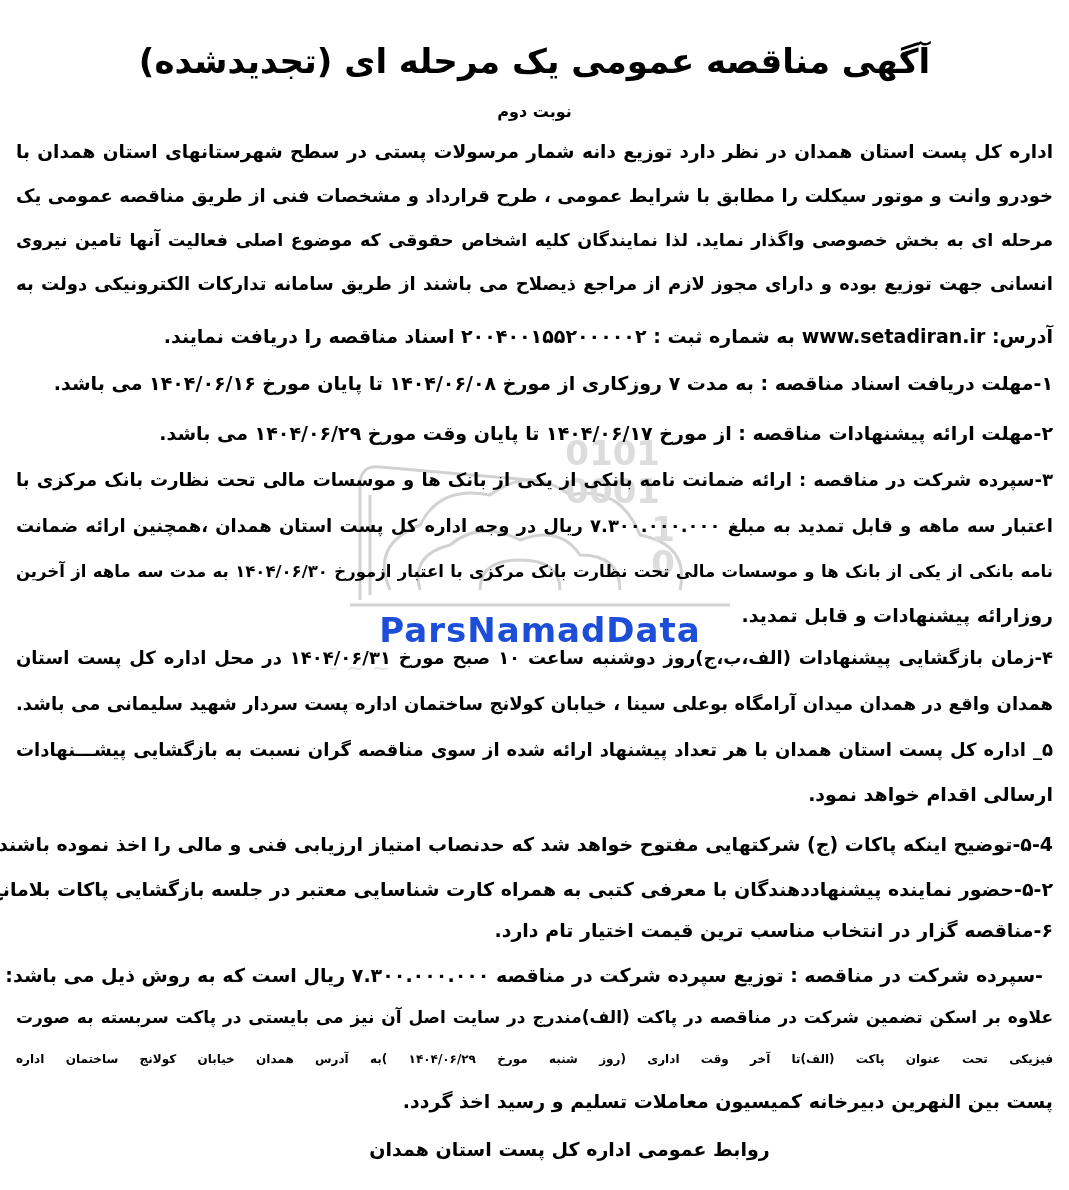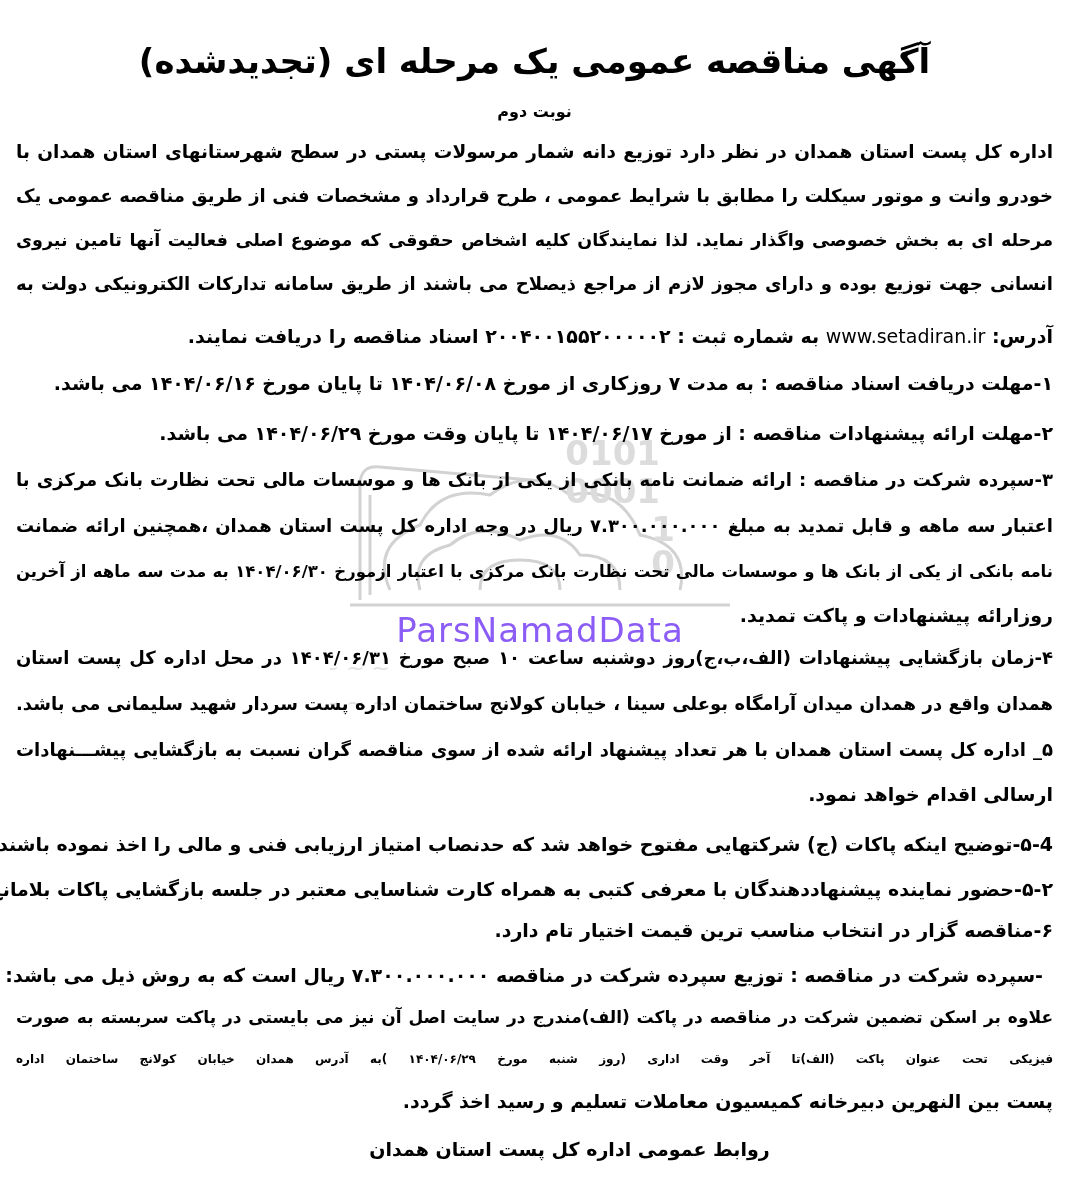--- a/index.html
+++ b/index.html
@@ -59,41 +59,41 @@
       text-align-last: right;
     }
     .line.condensed {
       font-size: 19px;
       letter-spacing: -0.4px;
     }
     .line.center {
       text-align: center;
       text-align-last: center;
     }
-    .ltr { direction: ltr; unicode-bidi: embed; font-weight: normal; }
+    .ltr { direction: ltr; unicode-bidi: embed; font-weight: bold; }
     .watermark {
       position: absolute;
       left: 330px;
       top: 425px;
       width: 420px;
       height: 330px;
       pointer-events: none;
       z-index: 0;
     }
     .watermark svg { position: absolute; left: 0; top: 0; }
     .wm-text {
       position: absolute;
       left: 0;
       top: 185px;
       width: 420px;
       text-align: center;
       font-family: "DejaVu Sans", sans-serif;
-      font-weight: normal;
+      font-weight: bold;
       font-size: 34px;
-      color: #8b5cf6;
+      color: #1d4ed8;
       direction: ltr;
       letter-spacing: 1px;
     }
     .content { position: relative; z-index: 1; }
   </style>
 </head>
 <body>
 
 <div class="page">
 
@@ -137,21 +137,21 @@
       <span>۲۰۰۴۰۰۱۵۵۲۰۰۰۰۰۲</span>
       <span>اسناد مناقصه را دریافت نمایند.</span>
     </div>
 
     <div class="line last condensed" style="top:368px">۱-مهلت دریافت اسناد مناقصه : به مدت ۷ روزکاری از مورخ ۱۴۰۴/۰۶/۰۸  تا پایان مورخ  ۱۴۰۴/۰۶/۱۶  می باشد.</div>
     <div class="line last condensed" style="top:418px">۲-مهلت ارائه پیشنهادات مناقصه : از مورخ  ۱۴۰۴/۰۶/۱۷  تا پایان وقت مورخ  ۱۴۰۴/۰۶/۲۹  می باشد.</div>
 
     <div class="line" style="top: 465px; font-size: 18px;">۳-سپرده شرکت در مناقصه : ارائه ضمانت نامه بانکی از یکی از بانک ها و موسسات مالی تحت نظارت بانک مرکزی با</div>
     <div class="line" style="top: 511px; font-size: 18px;">اعتبار سه ماهه و قابل تمدید به مبلغ  ۷.۳۰۰.۰۰۰.۰۰۰  ریال  در وجه اداره کل پست استان همدان ،همچنین ارائه ضمانت</div>
     <div class="line" style="top: 557px; font-size: 16.5px;">نامه بانکی از یکی از بانک ها و موسسات مالی تحت نظارت بانک مرکزی با اعتبار ازمورخ  ۱۴۰۴/۰۶/۳۰  به مدت سه ماهه از آخرین</div>
-    <div class="line last" style="top:600px">روزارائه پیشنهادات و پاکت تمدید.</div>
+    <div class="line last" style="top:600px">روزارائه پیشنهادات و قابل تمدید.</div>
 
     <div class="line" style="top: 643px; font-size: 18px;">۴-زمان بازگشایی پیشنهادات (الف،ب،ج)روز دوشنبه  ساعت  ۱۰  صبح مورخ ۱۴۰۴/۰۶/۳۱ در محل اداره کل پست استان</div>
     <div class="line" style="top: 689px; font-size: 18px;">همدان واقع در همدان میدان آرامگاه بوعلی سینا ، خیابان کولانج ساختمان اداره پست سردار شهید سلیمانی می باشد.</div>
 
     <div class="line" style="top: 735px; font-size: 18px;">۵_ اداره کل پست استان همدان با هر تعداد پیشنهاد ارائه شده  از سوی مناقصه گران نسبت به بازگشایی پیشـــنهادات</div>
     <div class="line last" style="top:779px">ارسالی اقدام خواهد نمود.</div>
 
     <div class="line last condensed" style="top:829px">۵-4-توضیح اینکه پاکات (ج) شرکتهایی مفتوح خواهد شد که حدنصاب امتیاز ارزیابی فنی و مالی را اخذ نموده باشند.</div>
     <div class="line last condensed" style="top:874px">۵-۲-حضور نماینده پیشنهاددهندگان با معرفی کتبی به همراه کارت شناسایی معتبر در جلسه بازگشایی پاکات بلامانع است.</div>
     <div class="line last condensed" style="top:915px">۶-مناقصه گزار در انتخاب مناسب ترین قیمت اختیار تام دارد.</div>

